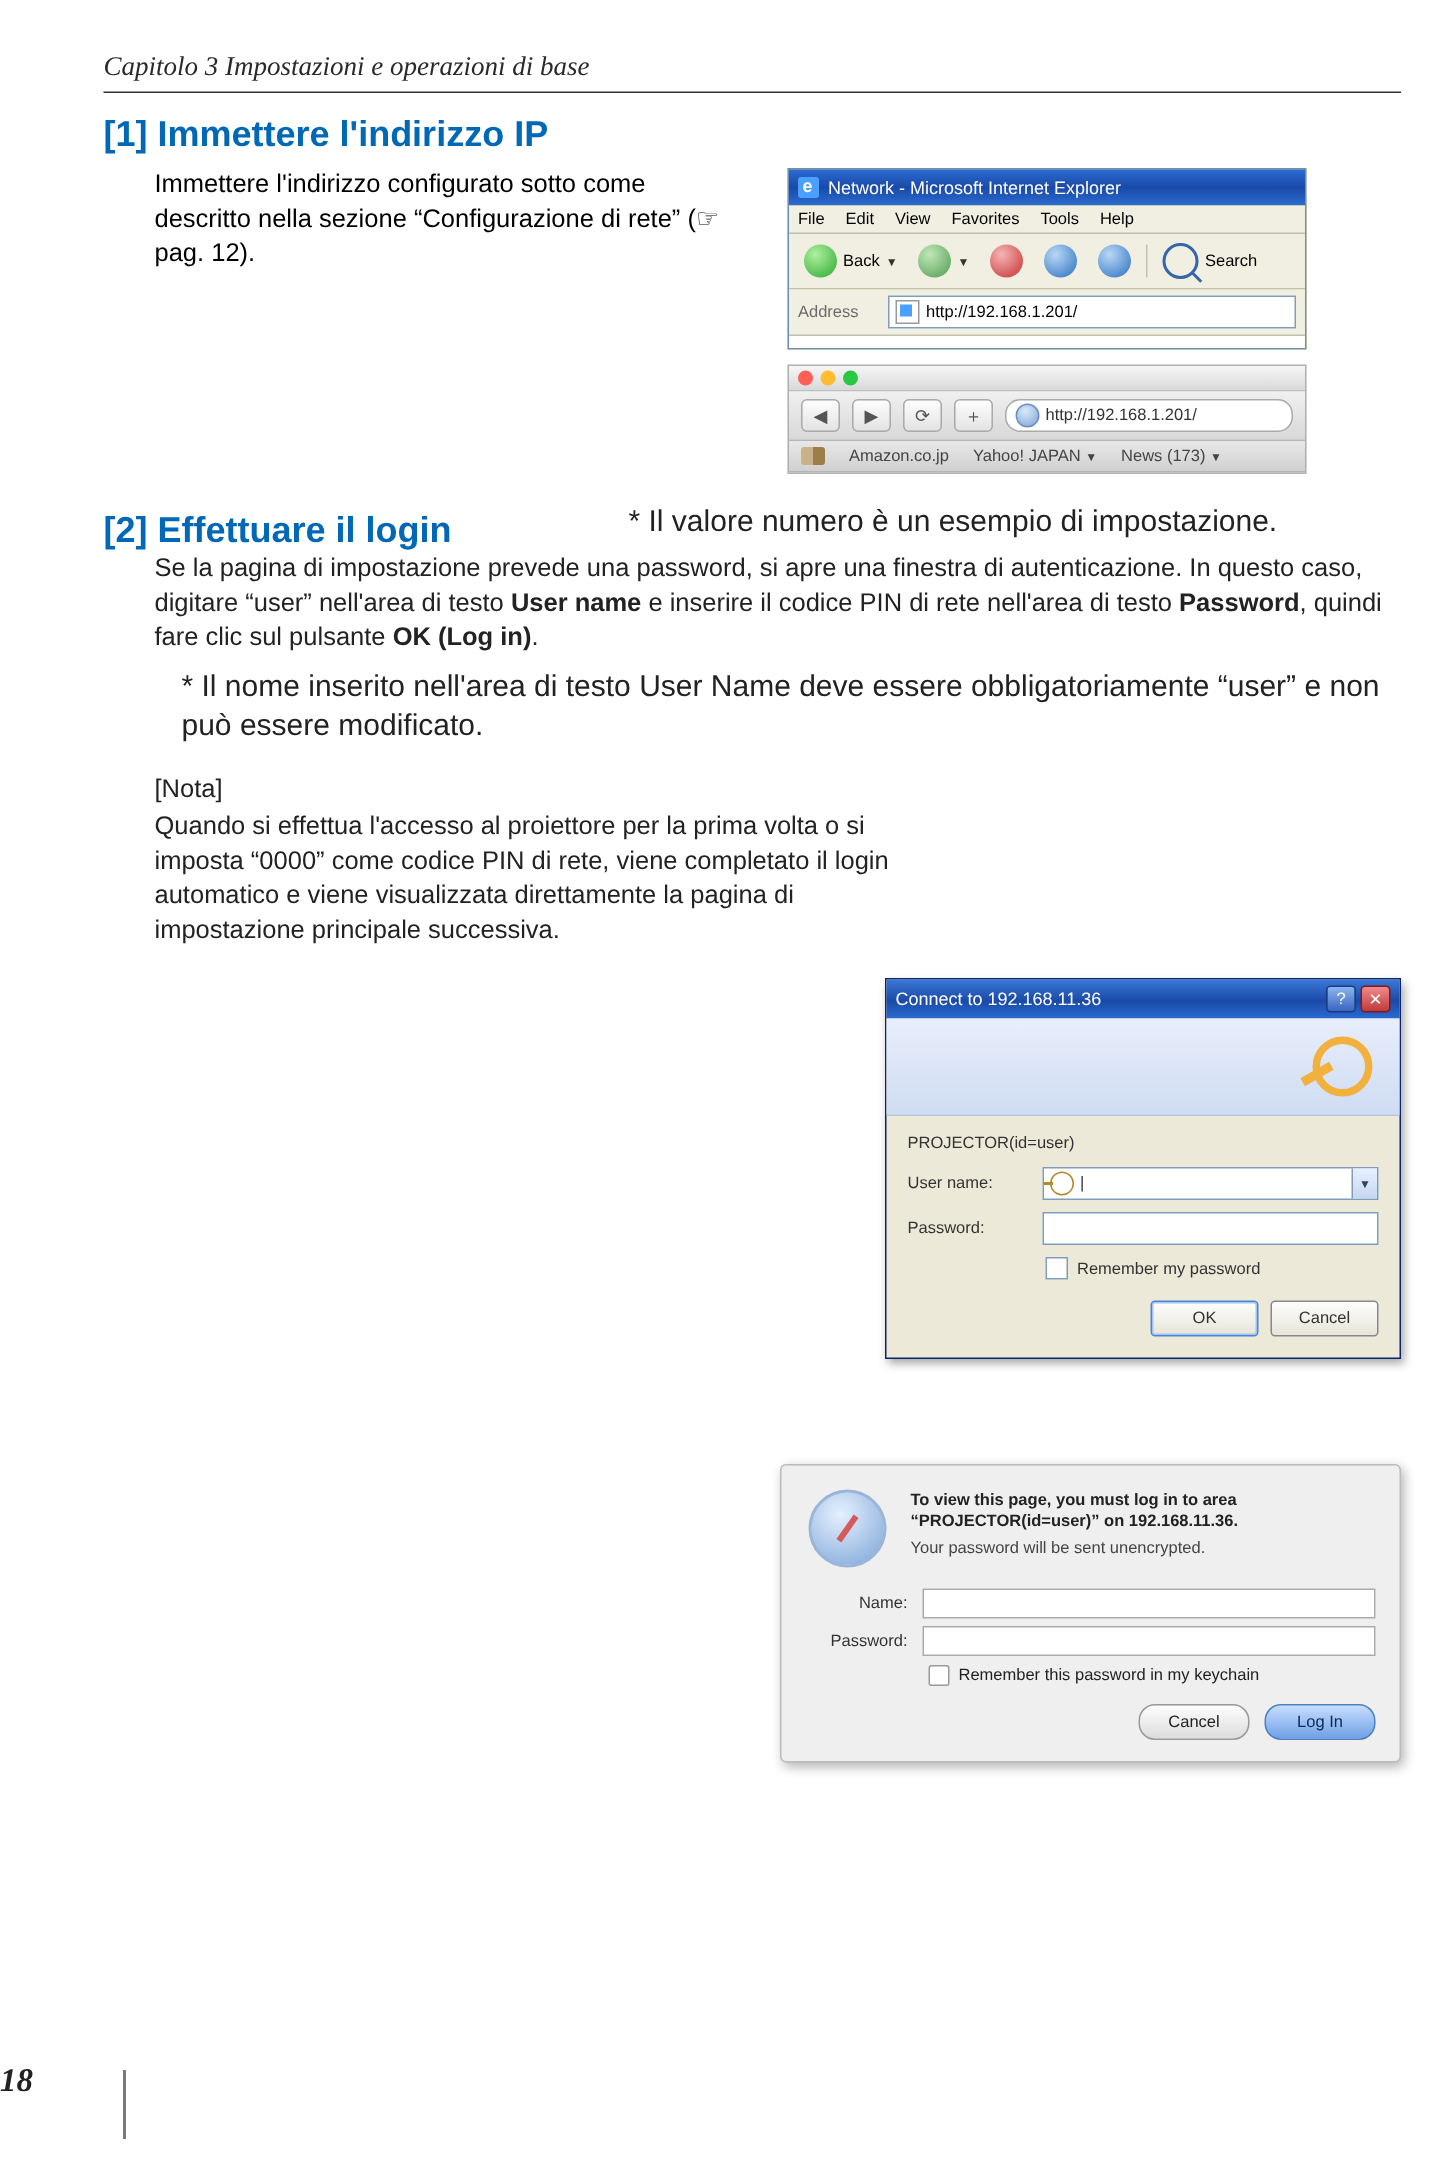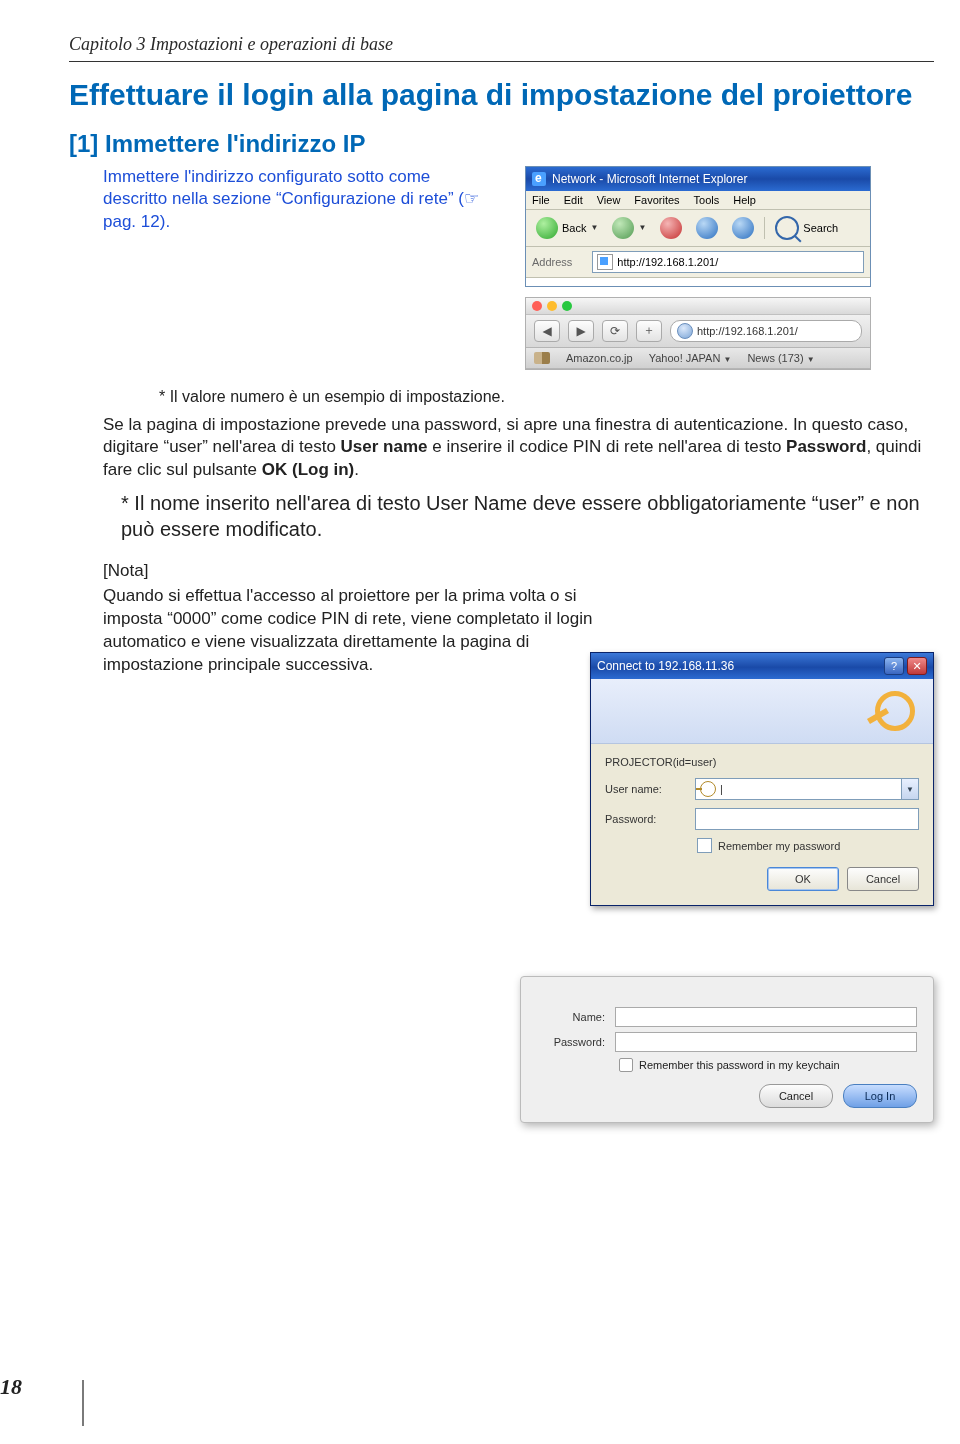--- a/index.html
+++ b/index.html
@@ -1,25 +1,25 @@
 <!DOCTYPE html>
 <html><head>
 <meta charset="utf-8">
 <style>
   html,body{margin:0;padding:0;background:#fff;font-family:Georgia,'Times New Roman',serif;color:#222}
   .page{width:960px;min-height:1444px;margin:16px auto;position:relative;box-sizing:border-box;padding:18px 26px 40px 69px}
   .chapter-header{font-style:italic;font-family:Georgia,serif;font-size:18px;color:#2a2a2a;border-bottom:1px solid #333;padding-bottom:6px;margin-bottom:14px}
   .main-title{color:#0068b6;font-family:Arial,Helvetica,sans-serif;font-weight:700;font-size:30px;line-height:1.25;margin:6px 0 16px 0}
   .section-title{color:#0068b6;font-family:Arial,Helvetica,sans-serif;font-weight:700;font-size:24px;margin:6px 0 8px 0}
   .body-text{font-family:Arial,Helvetica,sans-serif;font-size:17px;line-height:1.35;color:#222;margin:0 0 16px 34px;max-width:430px}
-  .body-text.blue{color:#1d4ed8}
+  .body-text.blue{color:#000000}
   .two-col{display:flex;gap:26px;align-items:flex-start}
   .col-left{flex:0 0 430px}
   .col-right{flex:1}
-  .asterisk-note{font-family:Arial,Helvetica,sans-serif;font-size:16px;color:#222;margin:0 0 8px 0}
+  .asterisk-note{font-family:Arial,Helvetica,sans-serif;font-size:20px;color:#222;margin:0 0 8px 0}
   .para{font-family:Arial,Helvetica,sans-serif;font-size:17px;line-height:1.35;margin:0 0 8px 34px}
   .small-note{font-family:Arial,Helvetica,sans-serif;font-size:20px;line-height:1.3;margin:0 0 18px 52px}
   .note-block{font-family:Arial,Helvetica,sans-serif;font-size:17px;line-height:1.35;margin:0 0 0 34px;max-width:508px}
   .note-block .label{display:block;margin-bottom:2px}
   .page-num-box{position:absolute;left:0;bottom:34px;display:flex;align-items:flex-end}
   .page-tick{width:60px;height:46px;border-right:2px solid #7a7a7a;margin-right:6px}
   .page-num{font-family:Georgia,serif;font-style:italic;font-weight:700;font-size:22px;color:#222;padding-bottom:26px}
 
   
   .ie-window{width:344px;border:1px solid #6b8fb5;background:#fde047;font-family:Tahoma,Arial,sans-serif;font-size:11px;color:#000;margin-bottom:10px}
@@ -95,21 +95,20 @@
   .mac-chk{width:12px;height:12px;border:1px solid #999;background:#fff;border-radius:2px}
   .mac-btn-row{display:flex;justify-content:flex-end;gap:10px}
   .mac-btn{height:22px;min-width:72px;border-radius:11px;display:flex;align-items:center;justify-content:center;font-size:11px;border:1px solid #999;background:linear-gradient(to bottom,#fdfdfd,#dcdcdc)}
   .mac-btn.primary{border-color:#4a7fc0;background:linear-gradient(to bottom,#c7ddff,#6fa0e6);color:#0a2a55}
 </style>
 </head>
 <body>
 
 <div class="page">
   <div class="chapter-header">Capitolo 3 Impostazioni e operazioni di base</div>
-  <div class="main-title">Effettuare il login alla pagina di impostazione del proiettore</div>
 
   <div class="section-title">[1] Immettere l'indirizzo IP</div>
   <div class="two-col">
     <div class="col-left">
       <p class="body-text blue">Immettere l'indirizzo configurato sotto come descritto nella sezione “Configurazione di rete” (☞ pag. 12).</p>
     </div>
     <div class="col-right">
 
       <div class="ie-window">
         <div class="ie-titlebar">
@@ -179,20 +178,21 @@
           <span class="book-ico"></span>
           <span>Amazon.co.jp</span>
           <span><span>Yahoo! JAPAN</span> <span style="font-size:8px">▼</span></span>
           <span><span>News (173)</span> <span style="font-size:8px">▼</span></span>
         </div>
       </div>
     </div>
   </div>
 
   <div style="display:flex;align-items:flex-end;gap:28px;margin-top:18px">
+    <div class="section-title" style="margin-bottom:0">[2] Effettuare il login</div>
     <div class="asterisk-note" style="margin-left:90px">* Il valore numero è un esempio di impostazione.</div>
   </div>
 
   <p class="para">
     <span>Se la pagina di impostazione prevede una password, si apre una finestra di autenticazione. In questo caso, digitare “user” nell'area di testo </span><b>User name</b><span> e inserire il codice PIN di rete nell'area di testo </span><b>Password</b><span>, quindi fare clic sul pulsante </span><b>OK (Log in)</b><span>.</span>
   </p>
   <p class="small-note">* Il nome inserito nell'area di testo User Name deve essere obbligatoriamente “user” e non può essere modificato.</p>
 
   <div class="note-block">
     <span class="label">[Nota]</span>
@@ -232,20 +232,29 @@
         <span>Remember my password</span>
       </div>
       <div class="btn-row">
         <div class="win-btn ok">OK</div>
         <div class="win-btn">Cancel</div>
       </div>
     </div>
   </div>
 
   <div class="mac-sheet">
+    <div class="mac-top">
+      <div class="mac-ico-wrap">
+          <div class="mac-ico"></div>
+        </div>
+      <div class="mac-txt">
+        <div class="mac-bold">To view this page, you must log in to area “PROJECTOR(id=user)” on 192.168.11.36.</div>
+        <div class="mac-sub">Your password will be sent unencrypted.</div>
+      </div>
+    </div>
     <div class="mac-flds">
       <div class="mac-fld">
         <label>Name:</label>
         <div class="mac-inp"></div>
       </div>
       <div class="mac-fld">
         <label>Password:</label>
         <div class="mac-inp"></div>
       </div>
       <div class="mac-chk-row">

